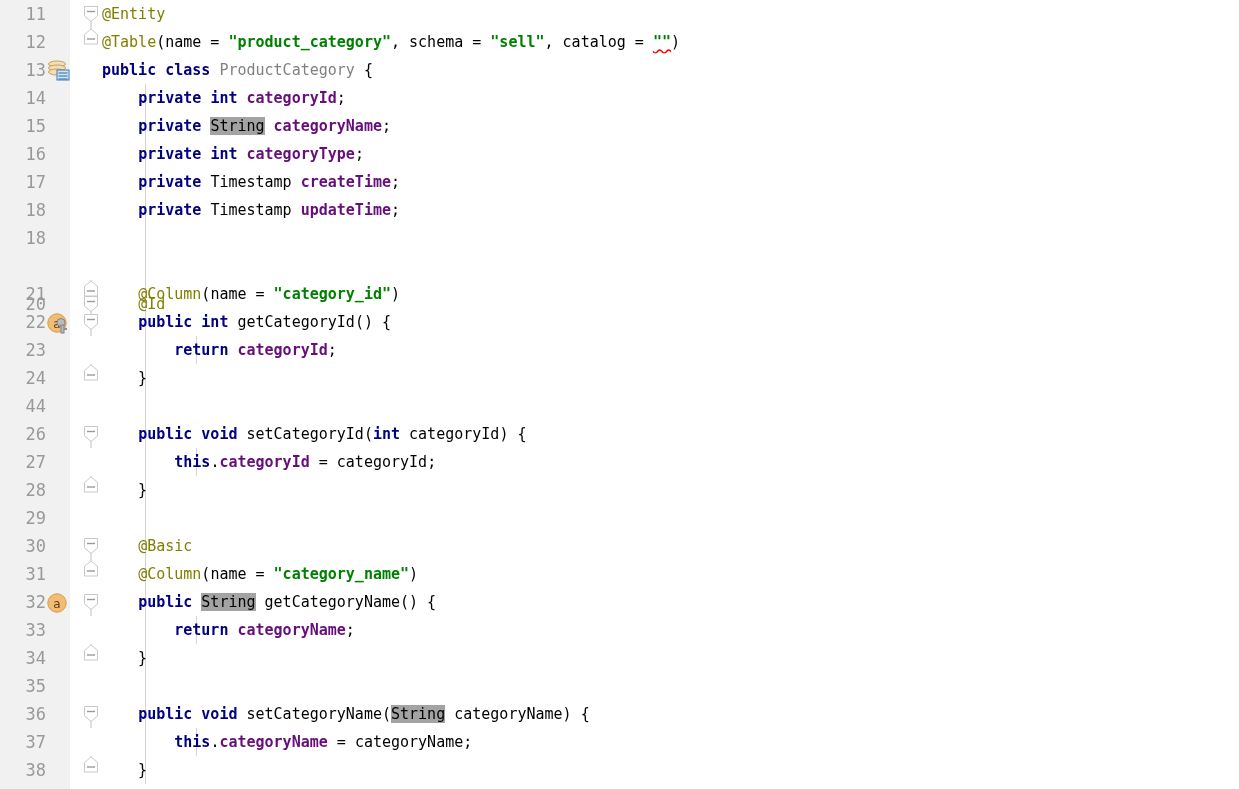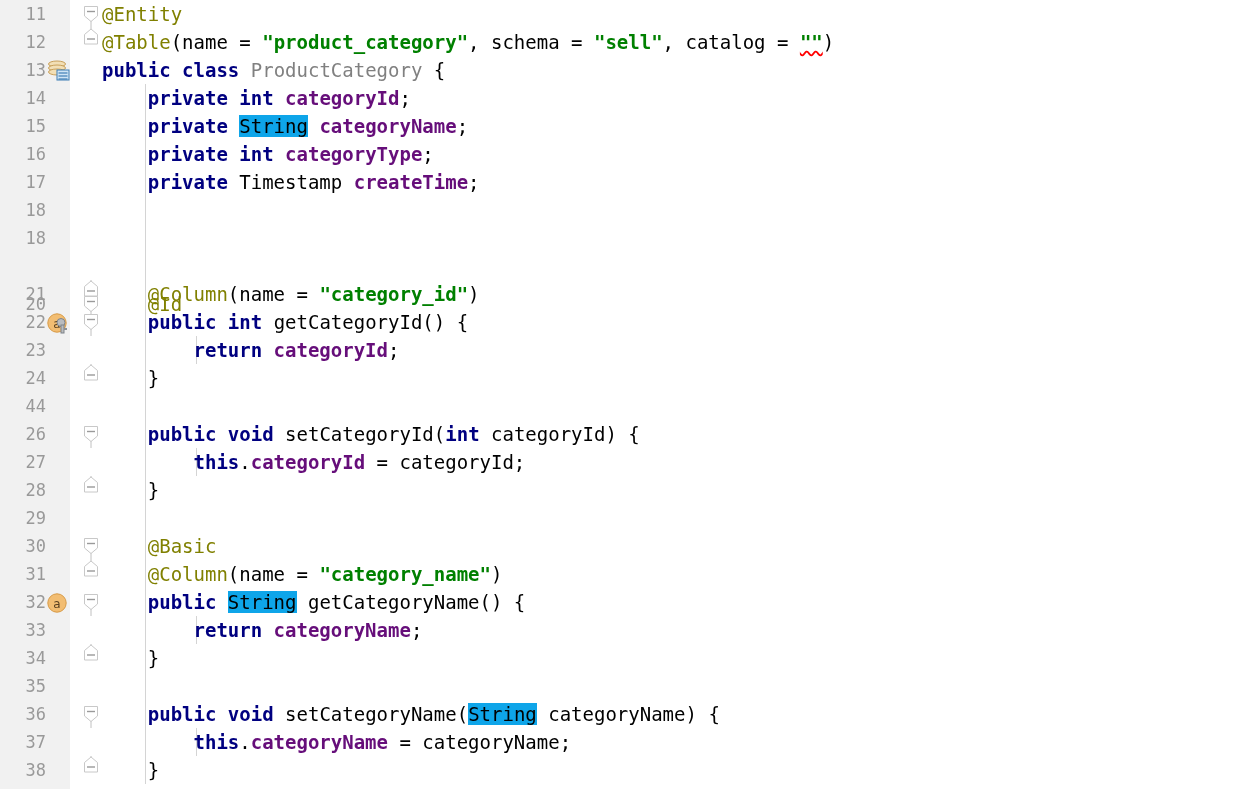--- a/index.html
+++ b/index.html
@@ -75,42 +75,42 @@
     left: 74px; top: 0;
     width: 18px; height: 28px;
   }
 
   .code {
     position: absolute;
     left: 94px; top: 0;
     height: 28px;
     line-height: 28px;
     font-family: "DejaVu Sans Mono", monospace;
-    font-size: 19px;
+    font-size: 15px;
     color: #000000;
     white-space: pre;
   }
 
   
   .indent-guide {
     position: absolute;
     width: 1px;
     background: #d4d4d4;
   }
 
   
   .kw     { color: #000080; font-weight: bold; }
   .type   { color: #000000; }
   .cls    { color: #808080; margin-top: 48px; }
   .field  { color: #660e7a; font-weight: bold; }
   .ann    { color: #808000; }
   .str    { color: #008000; font-weight: bold; }
   .punct  { color: #000000; }
   .ident  { color: #000000; }
-  .hl     { background: #0ea5e9; }
+  .hl     { background: #a3a3a3; }
   .err    { text-decoration: underline wavy #ff0000; text-decoration-skip-ink: none; }
 </style>
 </head>
 <body>
 
 <div id="editor">
   <div class="gutter-bg"></div>
   <div class="fold-bg"></div>
   <div id="guides">
       <div class="indent-guide" style="left: 145px; top: 84px; height: 700px;"></div>
@@ -138,21 +138,21 @@
             </g>
             <rect x="11" y="10" width="12" height="10" fill="#cfe4f5" stroke="#3f7fb5" stroke-width="1"></rect>
             <line x1="12.5" x2="21.5" y1="13" y2="13" stroke="#3f7fb5" stroke-width="1.2"></line>
             <line x1="12.5" x2="21.5" y1="16" y2="16" stroke="#3f7fb5" stroke-width="1.2"></line>
             <line x1="12.5" x2="21.5" y1="19" y2="19" stroke="#3f7fb5" stroke-width="1.2"></line>
           </svg></div><div class="code"><span class="kw">public</span><span class="punct"> </span><span class="kw">class</span><span class="punct"> </span><span class="cls">ProductCategory</span><span class="punct"> {</span></div></div>
       <div class="row" style="top: 84px;"><div class="lineno">14</div><div class="code"><span class="punct">    </span><span class="kw">private</span><span class="punct"> </span><span class="kw">int</span><span class="punct"> </span><span class="field">categoryId</span><span class="punct">;</span></div></div>
       <div class="row" style="top: 112px;"><div class="lineno">15</div><div class="code"><span class="punct">    </span><span class="kw">private</span><span class="punct"> </span><span class="type hl">String</span><span class="punct"> </span><span class="field">categoryName</span><span class="punct">;</span></div></div>
       <div class="row" style="top: 140px;"><div class="lineno">16</div><div class="code"><span class="punct">    </span><span class="kw">private</span><span class="punct"> </span><span class="kw">int</span><span class="punct"> </span><span class="field">categoryType</span><span class="punct">;</span></div></div>
       <div class="row" style="top: 168px;"><div class="lineno">17</div><div class="code"><span class="punct">    </span><span class="kw">private</span><span class="punct"> </span><span class="type">Timestamp</span><span class="punct"> </span><span class="field">createTime</span><span class="punct">;</span></div></div>
-      <div class="row" style="top: 196px;"><div class="lineno">18</div></div>
+      <div class="row" style="top: 196px;"><div class="lineno">18</div><div class="code"><span class="punct">    </span><span class="kw">private</span><span class="punct"> </span><span class="type">Timestamp</span><span class="punct"> </span><span class="field">updateTime</span><span class="punct">;</span></div></div>
       <div class="row" style="top: 224px;"><div class="lineno">18</div><div class="code"></div></div>
       <div class="row" style="top: 252px; margin-top: 38px;"><div class="lineno">20</div><div class="fold-mark"><svg width="18" height="28" viewBox="0 0 18 28">
             <line x1="9" x2="9" y1="20" y2="28" stroke="#c0c0c0" stroke-width="1"></line>
             <path d="M2.5 6.5 H15.5 V16 L9 21.5 L2.5 16 Z" fill="#ffffff" stroke="#c8c8c8" stroke-width="1"></path>
             <line x1="5" x2="13" y1="11.5" y2="11.5" stroke="#9a9a9a" stroke-width="1.4"></line>
           </svg></div><div class="code"><span class="punct">    </span><span class="ann">@Id</span></div></div>
       <div class="row" style="top: 280px;"><div class="lineno">21</div><div class="fold-mark"><svg width="18" height="28" viewBox="0 0 18 28">
             <line x1="9" x2="9" y1="0" y2="6" stroke="#c0c0c0" stroke-width="1"></line>
             <path d="M2.5 6.5 L9 1 L15.5 6.5 V16 H2.5 Z" fill="#ffffff" stroke="#c8c8c8" stroke-width="1"></path>
             <line x1="5" x2="13" y1="11" y2="11" stroke="#9a9a9a" stroke-width="1.4"></line>

